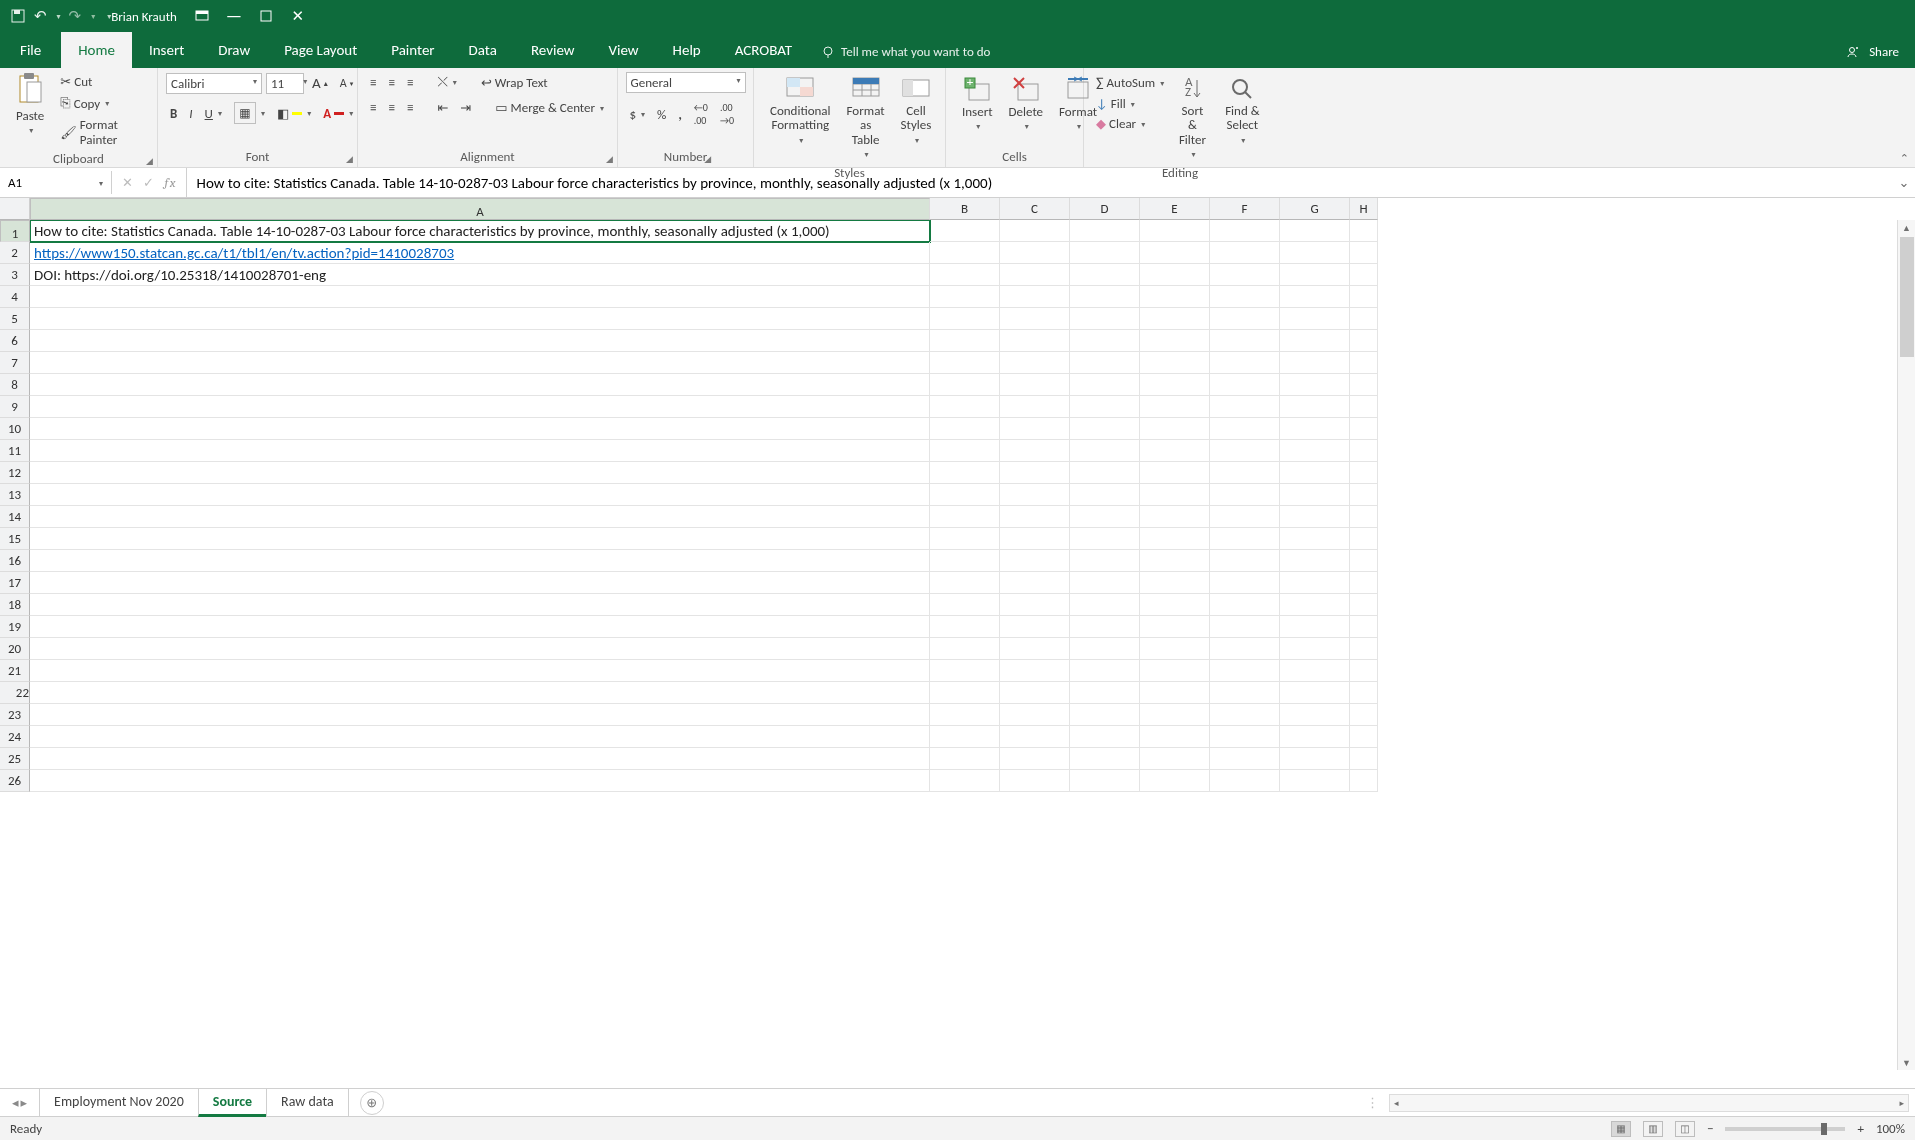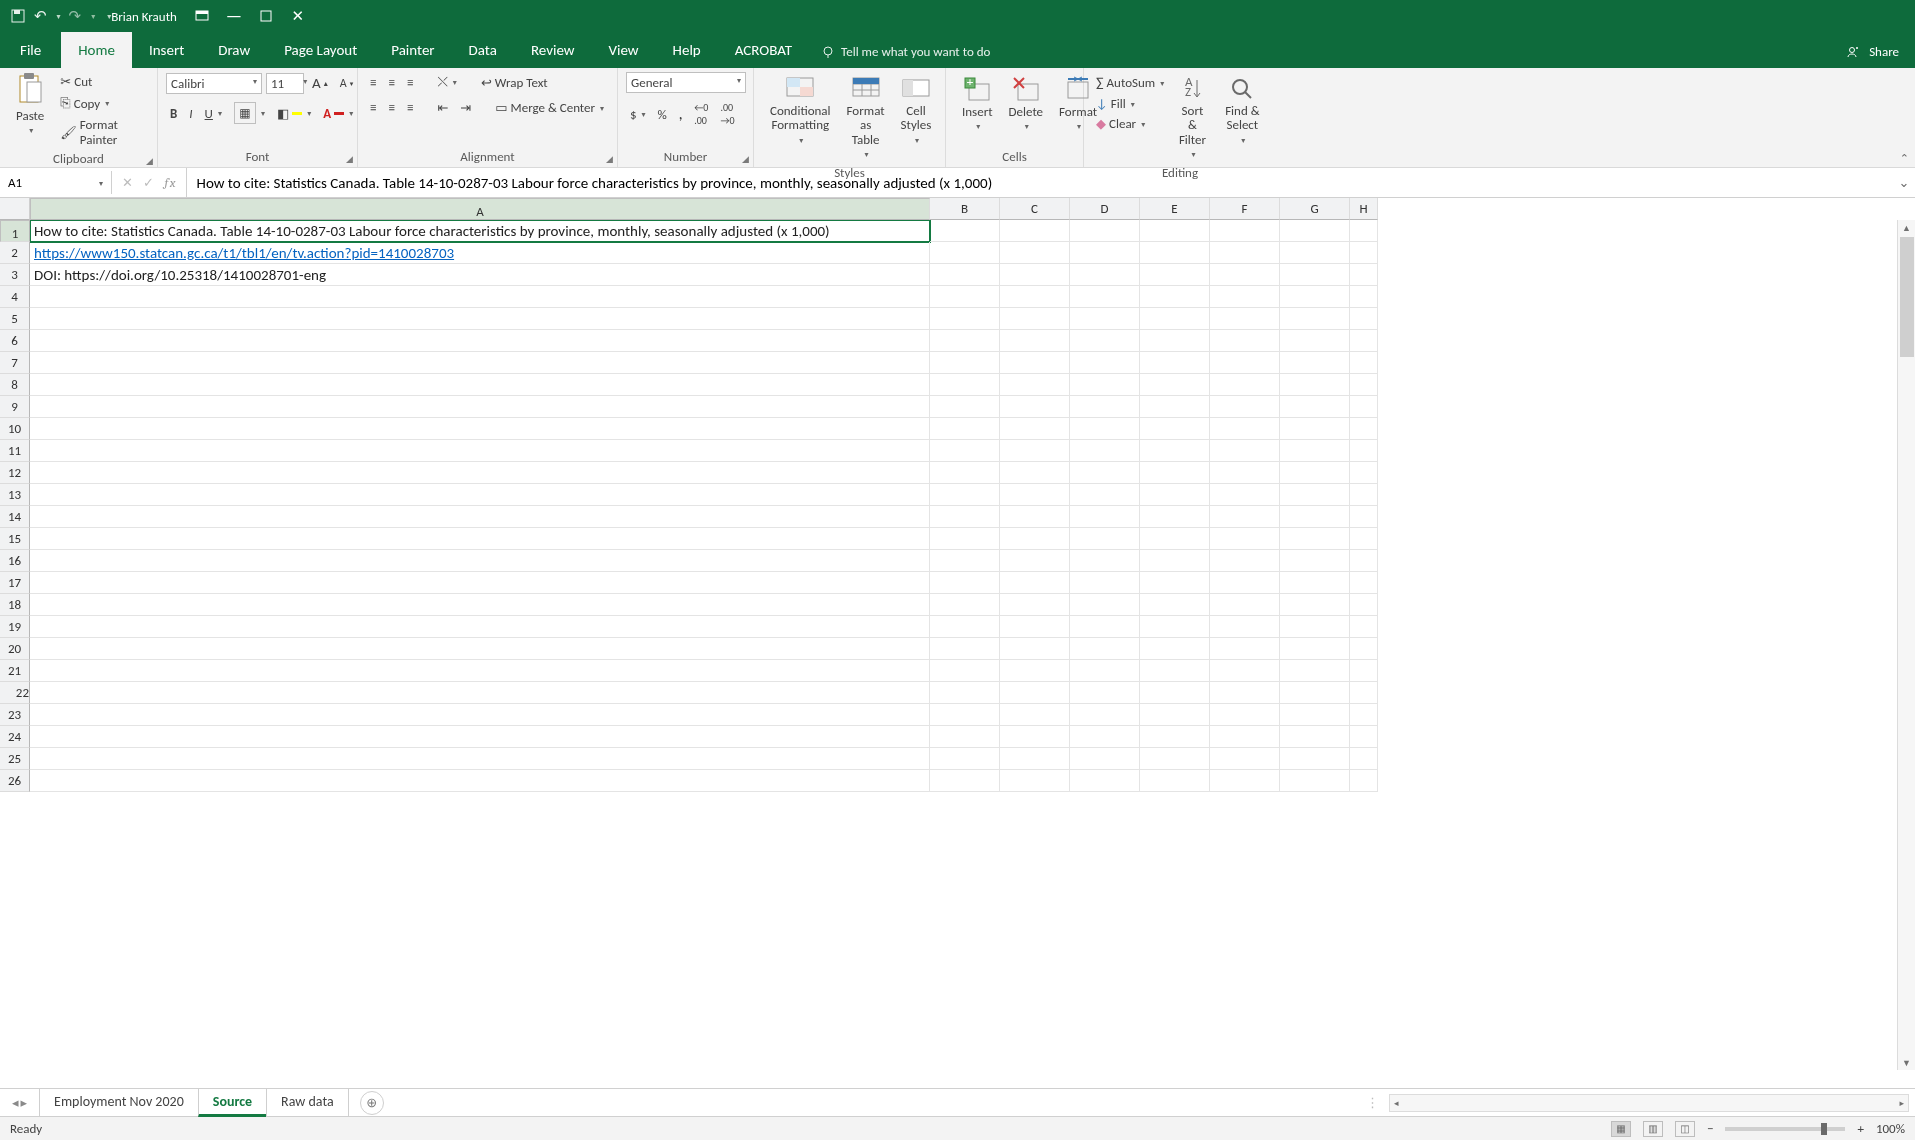--- a/index.html
+++ b/index.html
@@ -250,21 +250,21 @@
         <span class="btn">
               <span>▭</span>
               <span>Merge &amp; Center</span>
               <span class="caret">▾</span>
             </span>
       </div>
     </div>
     <div class="label"><span>Alignment</span><span class="launcher">◢</span></div>
   </div>
 
-  <div class="group" style="width:136px;">
+  <div class="group" style="width:136px;align-items:center;">
     <div class="area vstack" style="gap:6px;">
       <div class="sel" style="width:120px;display:flex;justify-content:space-between;">
             <span>General</span>
             <span class="caret">▾</span>
           </div>
       <div class="hstack">
         <span class="btn">$<span class="caret">▾</span></span>
         <span class="btn">%</span>
         <span class="btn">
               <b>,</b>

